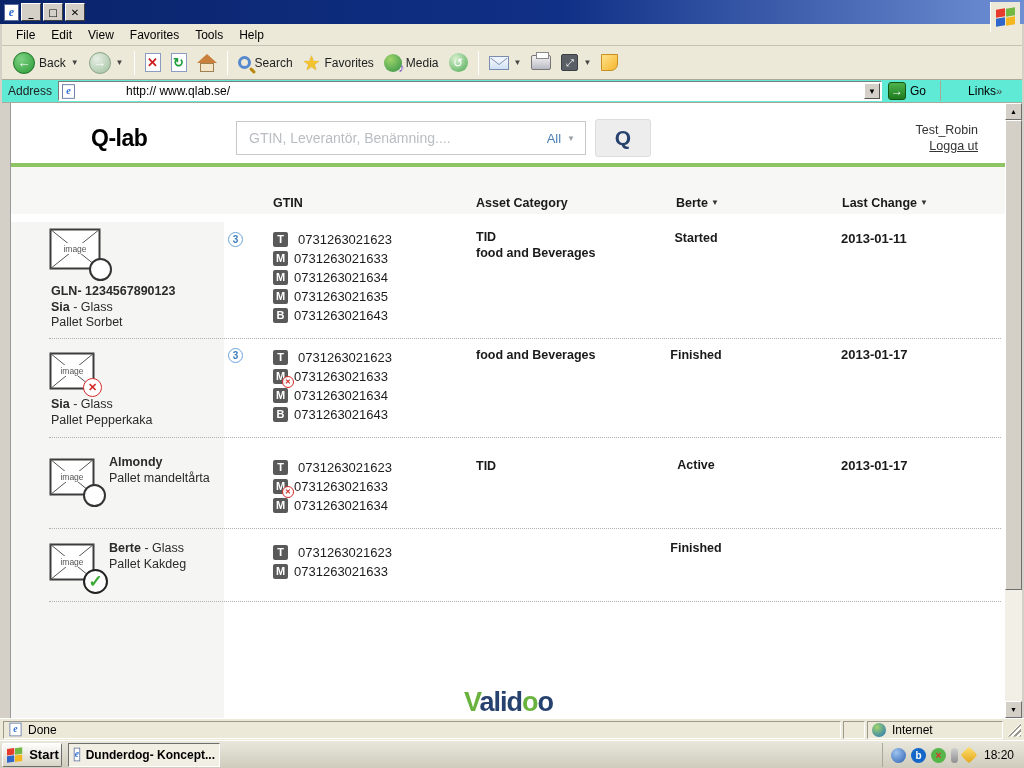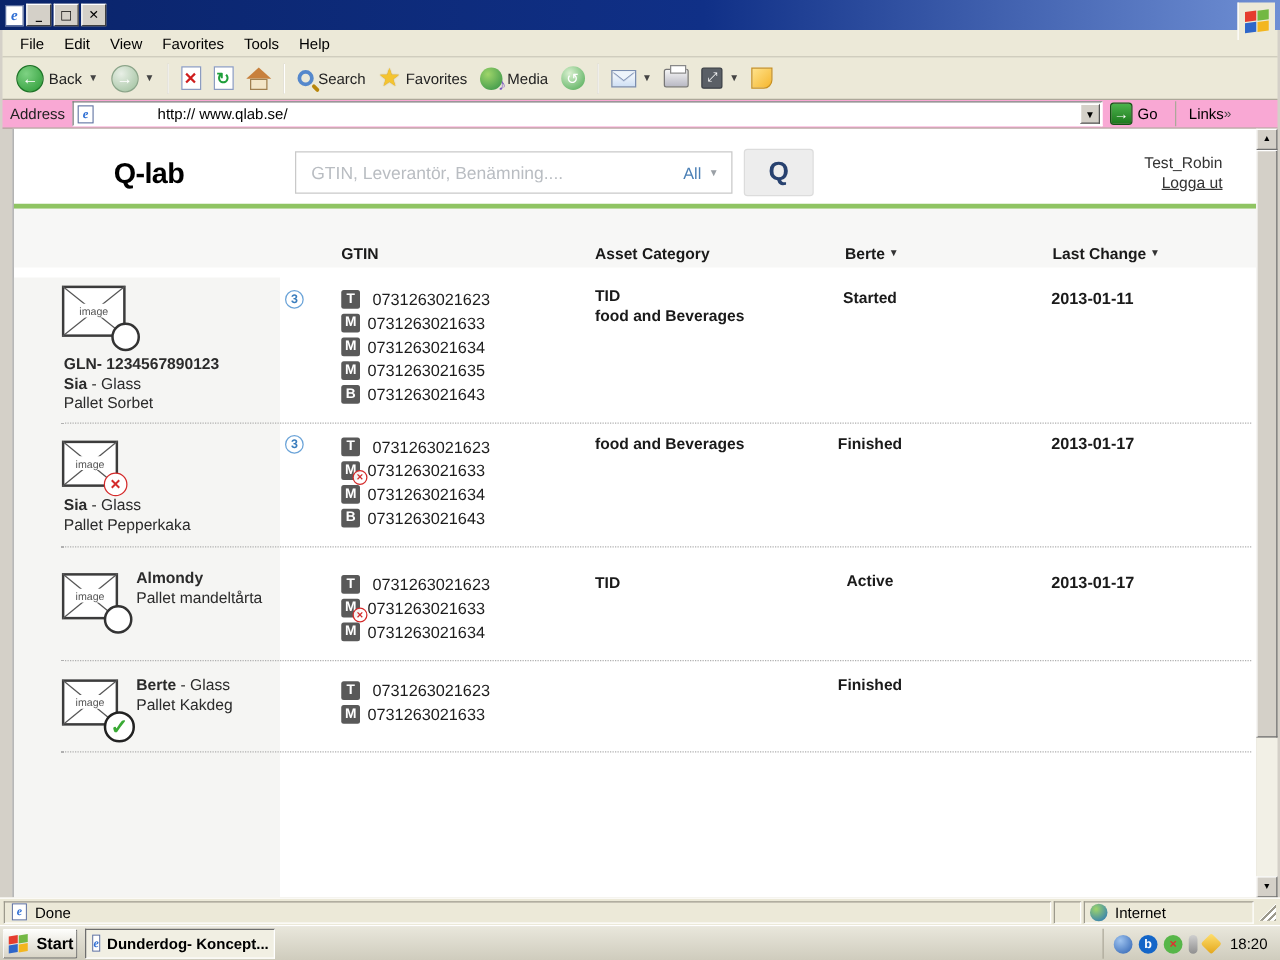--- a/index.html
+++ b/index.html
@@ -58,32 +58,32 @@
   .mail-ic { width:20px; height:14px; background:linear-gradient(#fdfdfd,#cfe0f5); border:1px solid #7a8db0; position:relative; }
   .mail-ic:after { content:""; position:absolute; left:0; top:0; border-left:9px solid transparent; border-right:9px solid transparent;
     border-top:7px solid #eef4fb; border-bottom:0; filter:drop-shadow(0 1px 0 #7a8db0); }
   .print-ic { width:20px; height:15px; background:linear-gradient(#f4f4f4,#b9b9c4); border:1px solid #777; border-radius:2px; position:relative; }
   .print-ic:after { content:""; position:absolute; left:4px; top:-4px; width:11px; height:5px; background:#fff; border:1px solid #888; }
   .edit-ic { width:17px; height:17px; background:#5a5f66; border:1px solid #3a3f45; color:#fff; font-size:10px;
     display:flex; align-items:center; justify-content:center; border-radius:2px; }
   .note-ic { width:17px; height:17px; background:linear-gradient(135deg,#ffe28a,#f5b62e); border:1px solid #c89020;
     border-bottom-right-radius:7px; }
 
-  #addressbar { position:absolute; left:2px; top:80px; width:1020px; height:23px; background:#f9a8d4;
+  #addressbar { position:absolute; left:2px; top:80px; width:1020px; height:23px; background:#5eead4;
     border-bottom:1px solid #aca899; display:flex; align-items:center; font-size:12px; }
   #address-label { padding:0 6px; color:#222; }
   #address-input { height:20px; flex:0 0 824px; background:#fff; border:1px solid;
     border-color:#7b7b7b #fff #fff #7b7b7b; display:flex; align-items:center; padding:0 2px; position:relative; }
   #address-url { margin-left:5px; color:#000;padding-left:45px; }
   #address-drop { position:absolute; right:1px; top:1px; width:16px; height:16px; background:#d4d0c8;
     border:1px solid; border-color:#fff #555 #555 #fff; font-size:8px; text-align:center; line-height:15px; }
   .go-ic { width:18px; height:18px; background:linear-gradient(#4db34d,#1d7a1d); border:1px solid #135413; border-radius:3px;
     color:#fff; font-weight:bold; font-size:12px; display:flex; align-items:center; justify-content:center; }
   #go-btn { display:flex; align-items:center; gap:4px; margin-left:6px; }
-  #links-zone { display:flex; align-items:center; margin-left:14px; border-left:1px solid #aca899; padding-left:10px; height:20px; }
+  #links-zone { display:flex; align-items:center; margin-left:14px; border-left:1px solid #aca899; padding-left:27px; height:20px; }
 
   
   #content { position:absolute; left:10px; top:103px; width:995px; height:615px; background:#fff; overflow:hidden;
     border-left:1px solid #9a9a9a; }
   #scrollbar { position:absolute; left:1005px; top:103px; width:17px; height:615px; background:#f2f0e6; }
   .sb-btn { position:absolute; left:0; width:17px; height:17px; background:#d4d0c8;
     border:1px solid; border-color:#fff #6e6e6e #6e6e6e #fff; font-size:7px; color:#000;
     display:flex; align-items:center; justify-content:center; }
   #sb-thumb { position:absolute; left:0; top:17px; width:17px; height:470px; background:#d4d0c8;
     border:1px solid; border-color:#fff #6e6e6e #6e6e6e #fff; }
@@ -450,20 +450,21 @@
             <span class="gtin-num">0731263021633</span>
           </div>
           <div class="status-cell" style="top: 10px;">Finished</div>
         </div>
         <div class="row-sep" style="top: 235px;"></div>
         <div class="row-sep" style="top: 334px;"></div>
         <div class="row-sep" style="top: 425px;"></div>
         <div class="row-sep" style="top: 498px;"></div>
       </div>
 
+    <div id="footer-logo"><span class="fl-green">V</span><span class="fl-navy">alid</span><span class="fl-green">o</span><span class="fl-navy">o</span></div>
   </div>
 
   <div id="scrollbar">
     <div class="sb-btn" style="top:0">▲</div>
     <div id="sb-thumb"></div>
     <div class="sb-btn" style="top:598px">▼</div>
   </div>
 
   <div id="statusbar">
     <span class="sb-panel" id="sb-main">

